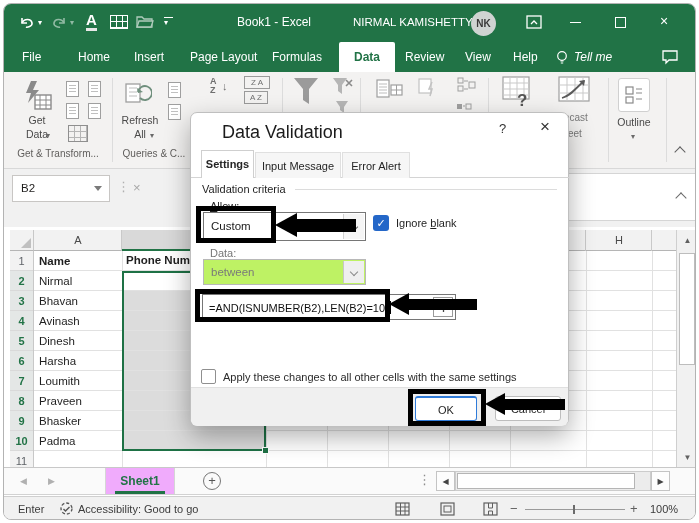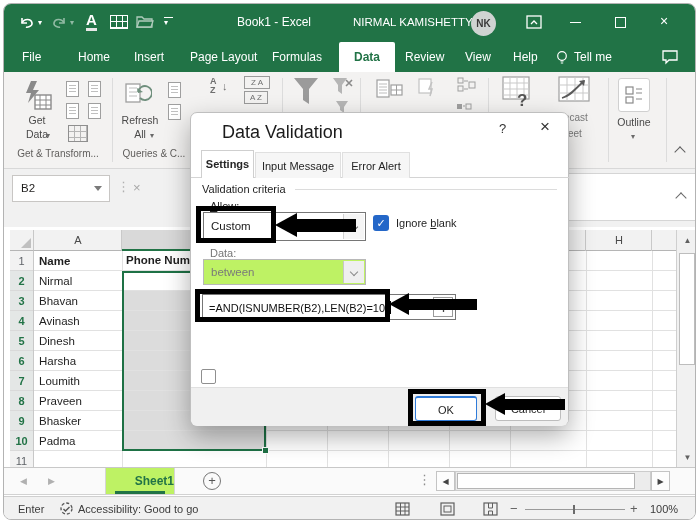--- a/index.html
+++ b/index.html
@@ -126,21 +126,21 @@
     <span class="rtab" style="left:268px;">Formulas</span>
     <span class="rtab" style="left:401px;">Review</span>
     <span class="rtab" style="left:461px;">View</span>
     <span class="rtab" style="left:509px;">Help</span>
     <span class="abs" style="left:551px;top:8px;">
       <svg width="14" height="15" viewBox="0 0 14 15">
           <circle cx="7" cy="6" r="4.3" fill="none" stroke="#fff" stroke-width="1.2"></circle>
           <path d="M5.5 11 h3 M5.8 13 h2.4" stroke="#fff" stroke-width="1.2"></path>
         </svg>
     </span>
-    <span class="rtab" style="left:570px;">Tell me</span>
+    <span class="rtab" style="left:570px;font-style:italic;">Tell me</span>
     <span class="abs" style="left:657px;top:7px;">
       <svg width="18" height="16" viewBox="0 0 18 16">
           <path d="M2 2 h14 v9 h-8 l-3 3 v-3 h-3 z" fill="none" stroke="#fff" stroke-width="1.3"></path>
         </svg>
     </span>
   </div>
 
   <div class="ribbon">
 
     <span class="abs" style="left:15px;top:7px;">
@@ -331,21 +331,21 @@
     <div class="abs" style="left:672px;top:3px;width:21px;height:237px;background:#f1f1f1;border-left:1px solid #cfcfcf;">
       <span class="sb-btn" style="left:0;top:0;width:21px;height:20px;">▲</span>
       <span class="abs" style="left:2px;top:23px;width:16px;height:112px;background:#fff;border:1px solid #bdbdbd;"></span>
       <span class="sb-btn" style="left:0;top:217px;width:21px;height:20px;">▼</span>
     </div>
   </div>
 
   <div class="tabbar">
     <span class="abs" style="left:16px;top:8px;color:#b0b0b0;font-size:9px;">◀</span>
     <span class="abs" style="left:44px;top:8px;color:#b0b0b0;font-size:9px;">▶</span>
-    <span class="abs" style="left:101px;top:0;width:70px;height:26px;border-left:1px solid #d5d5d5;border-right:1px solid #d5d5d5;background:#bef264;text-align:right;line-height:26px;color:#217346;font-weight:bold;font-size:12px;">Sheet1</span>
+    <span class="abs" style="left:101px;top:0;width:70px;height:26px;border-left:1px solid #d5d5d5;border-right:1px solid #d5d5d5;background:#f0abfc;text-align:center;line-height:26px;color:#217346;font-weight:bold;font-size:12px;">Sheet1</span>
     <span class="abs" style="left:111px;top:23px;width:50px;height:3px;background:#217346;"></span>
     <span class="abs" style="left:199px;top:4px;width:18px;height:18px;border:1px solid #767676;border-radius:50%;text-align:center;line-height:16px;color:#555;font-size:13px;">+</span>
     <span class="abs" style="left:414px;top:4px;color:#8c8c8c;font-size:13px;">⋮</span>
     <span class="abs sb-btn" style="left:432px;top:3px;width:19px;height:20px;border:1px solid #c4c4c4;background:#fdfdfd;color:#444;">◀</span>
     <span class="abs" style="left:451px;top:3px;width:196px;height:20px;background:#ececec;border:1px solid #cccccc;">
       <span class="abs" style="left:1px;top:1px;width:178px;height:16px;background:#fff;border:1px solid #b5b5b5;"></span>
     </span>
     <span class="abs sb-btn" style="left:647px;top:3px;width:19px;height:20px;border:1px solid #c4c4c4;background:#fdfdfd;color:#444;">▶</span>
   </div>
 
@@ -421,20 +421,21 @@
       <span class="abs" style="right:2px;top:2px;width:20px;height:20px;border:1px solid #9a9a9a;background:#fff;display:flex;align-items:center;justify-content:center;">
         <svg width="11" height="12" viewBox="0 0 11 12">
             <path d="M1 2 h9" stroke="#444" stroke-width="1.3"></path>
             <path d="M5.5 11 V5.5" stroke="#444" stroke-width="1.3"></path>
             <path d="M2.5 8 L5.5 5 L8.5 8" fill="none" stroke="#444" stroke-width="1.3"></path>
           </svg>
       </span>
     </span>
 
     <span class="abs" style="left:10px;top:256px;width:15px;height:15px;background:#fff;border:1px solid #8f8f8f;border-radius:2px;"></span>
+    <span class="dlabel" style="left:32px;top:258px;color:#2a2a2a;">Apply these changes to all other cells with the same settings</span>
 
     <div class="abs" style="left:0;top:274px;width:377px;height:39px;background:#f0f0f0;border-top:1px solid #e0e0e0;border-radius:0 0 6px 6px;">
       <span class="btn" style="left:224px;top:8px;width:62px;height:25px;line-height:24px;border-color:#2f7bd9;border-top-width:2px;">OK</span>
       <span class="btn" style="left:304px;top:8px;width:66px;height:25px;line-height:24px;border-color:#bdbdbd;">Cancel</span>
     </div>
   </div>
 
   <div class="ann-box" style="left:192px;top:202px;width:80px;height:37px;"></div>
   <span class="ann-head" style="left:271px;top:209px;border-top:12px solid transparent;border-bottom:12px solid transparent;border-right:22px solid #000;"></span>
   <span class="ann-tail" style="left:291px;top:215px;width:61px;height:13px;"></span>

